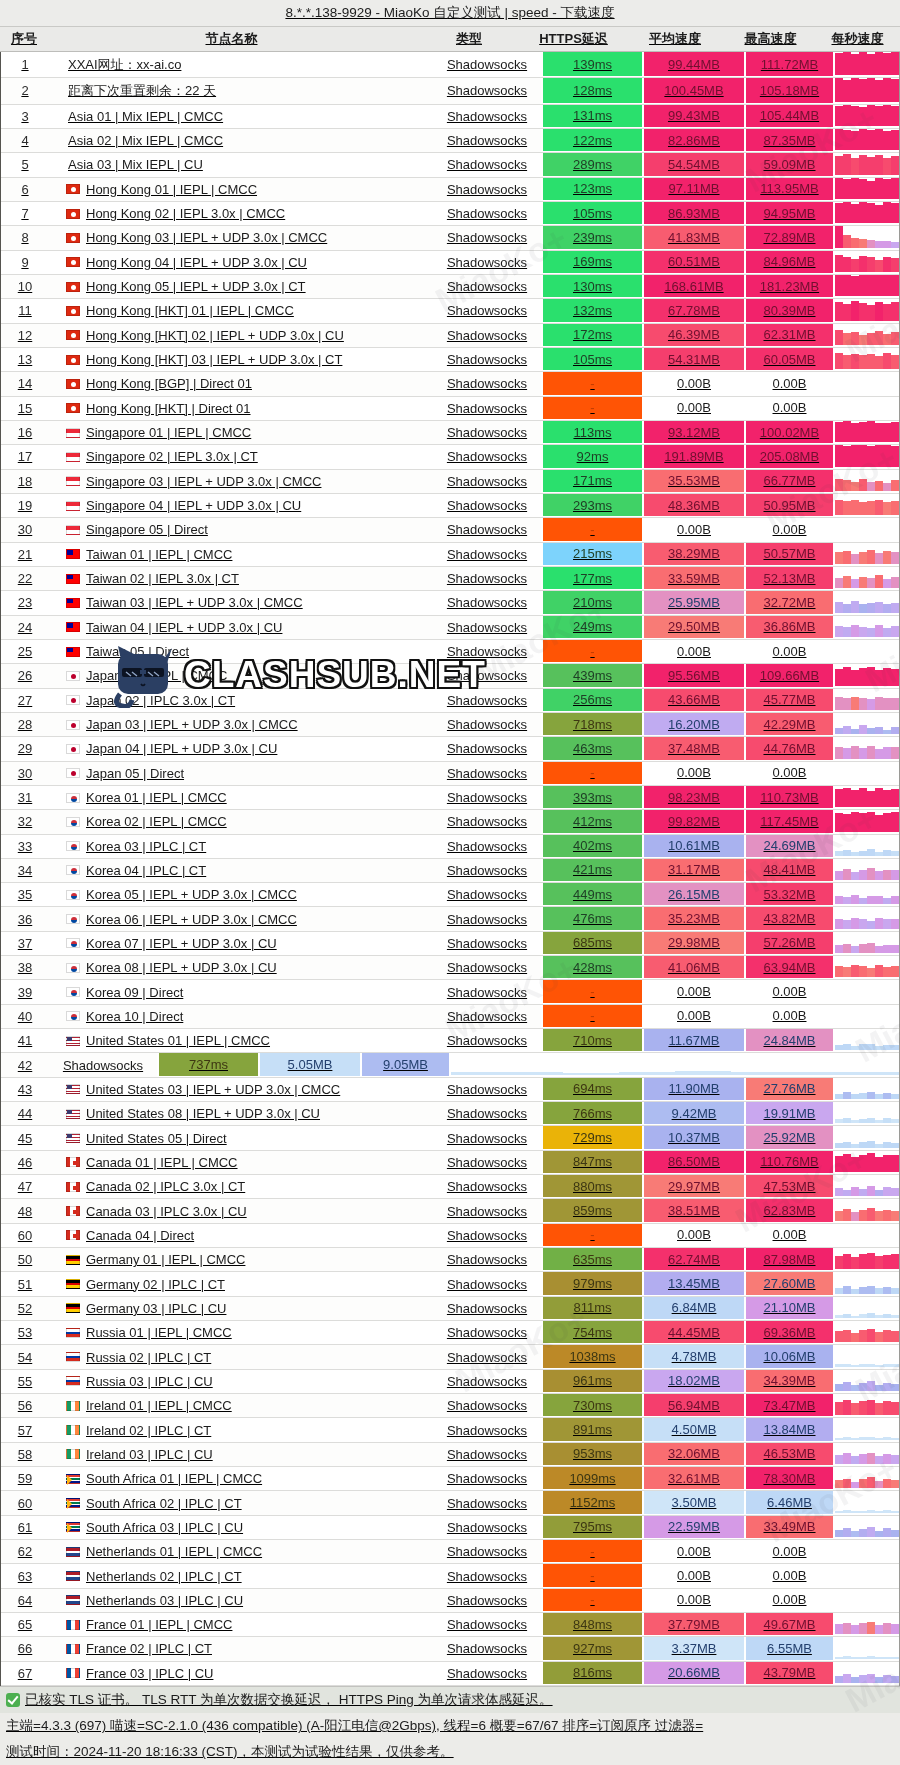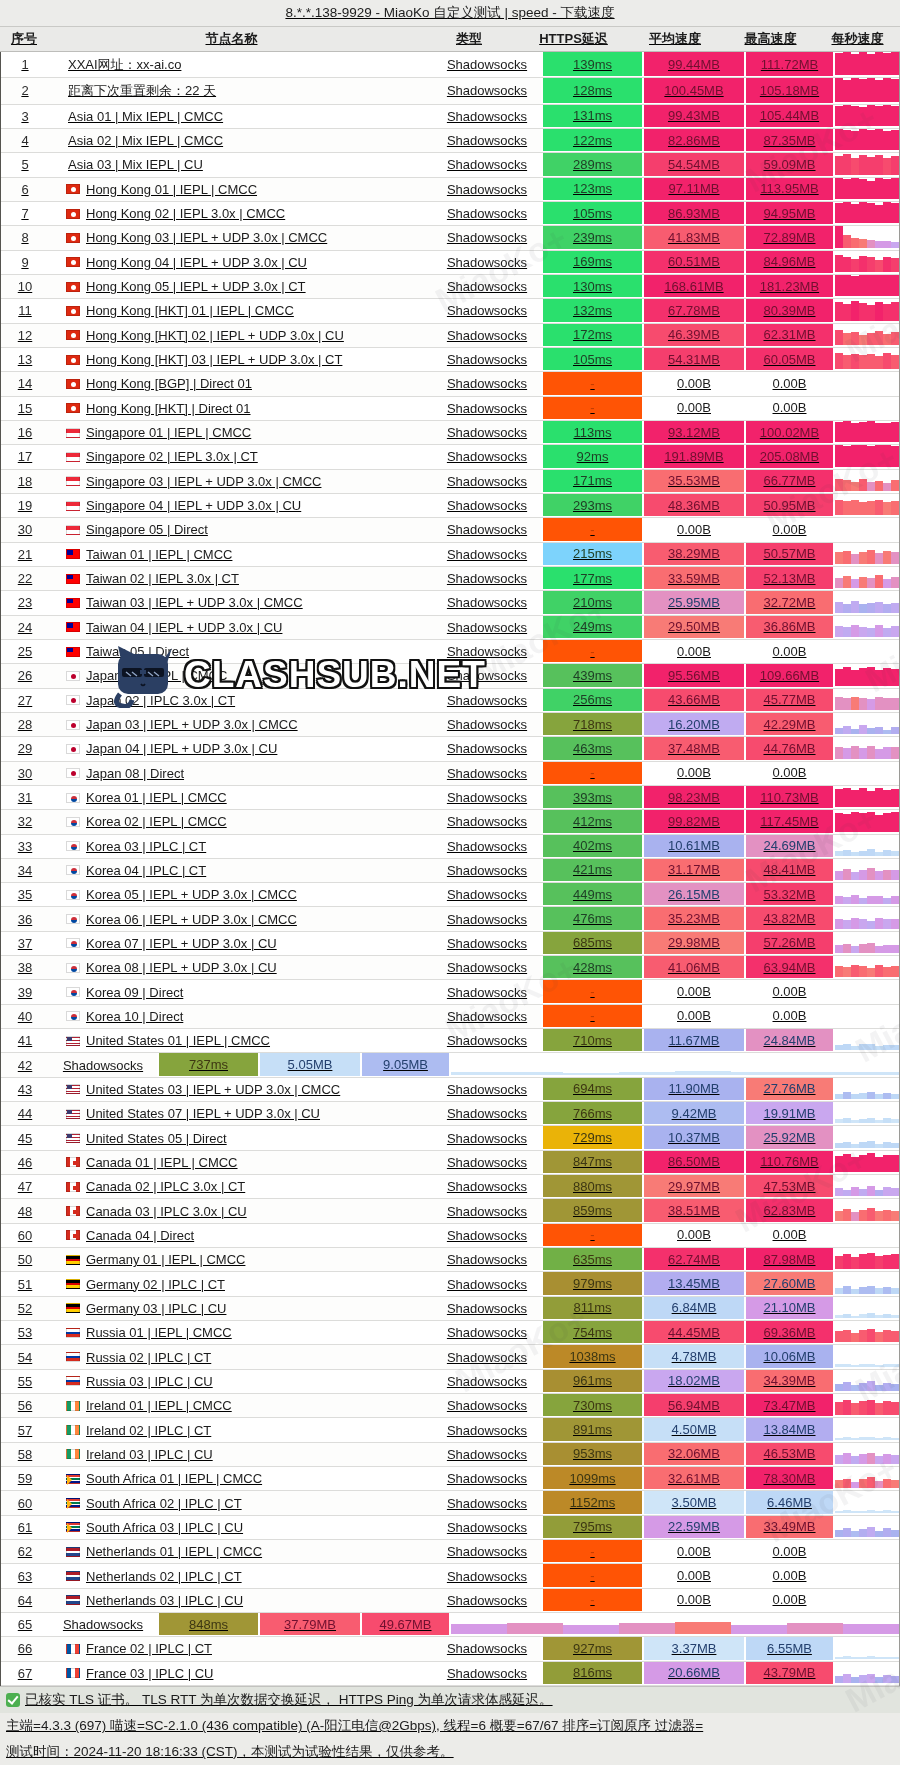--- a/index.html
+++ b/index.html
@@ -654,21 +654,21 @@
           <div class="seg" style="height: 60%; background: rgb(227, 145, 194);"></div>
           <div class="seg" style="height: 45%; background: rgb(213, 154, 230);"></div>
           <div class="seg" style="height: 52%; background: rgb(213, 154, 230);"></div>
           <div class="seg" style="height: 56%; background: rgb(227, 145, 194);"></div>
         </div>
       </div>
       <div class="row">
         <div class="cell num c-num">30</div>
         <div class="cell name c-name">
           <span class="flag f-jp"></span>
-          <span>Japan 08 | Direct</span>
+          <span>Japan 05 | Direct</span>
         </div>
         <div class="cell type c-type">Shadowsocks</div>
         <div class="cell pill c-lat" style="background: rgb(255, 84, 5); color: rgba(110, 30, 0, 0.45);">-</div>
         <div class="cell pill c-avg" style="background: rgb(255, 255, 255); color: rgb(28, 28, 28);">0.00B</div>
         <div class="cell pill c-max" style="background: rgb(255, 255, 255); color: rgb(28, 28, 28);">0.00B</div>
         <div class="sparkcell c-spark"></div>
       </div>
       <div class="row">
         <div class="cell num c-num">31</div>
         <div class="cell name c-name">
@@ -917,21 +917,21 @@
           <div class="seg" style="height: 34%; background: rgb(173, 188, 241);"></div>
           <div class="seg" style="height: 24%; background: rgb(190, 216, 246);"></div>
           <div class="seg" style="height: 30%; background: rgb(173, 188, 241);"></div>
           <div class="seg" style="height: 26%; background: rgb(190, 216, 246);"></div>
         </div>
       </div>
       <div class="row">
         <div class="cell num c-num">44</div>
         <div class="cell name c-name">
           <span class="flag f-us"></span>
-          <span>United States 07 | IEPL + UDP 3.0x | CU</span>
+          <span>United States 08 | IEPL + UDP 3.0x | CU</span>
         </div>
         <div class="cell type c-type">Shadowsocks</div>
         <div class="cell pill c-lat" style="background: rgb(134, 164, 61); color: rgb(61, 55, 18);">766ms</div>
         <div class="cell pill c-avg" style="background: rgb(173, 188, 241); color: rgb(36, 64, 110);">9.42MB</div>
         <div class="cell pill c-max" style="background: rgb(201, 167, 239); color: rgb(36, 64, 110);">19.91MB</div>
         <div class="sparkcell c-spark">
           <div class="seg" style="height: 20%; background: rgb(207, 229, 248);"></div>
           <div class="seg" style="height: 25%; background: rgb(198, 223, 247);"></div>
           <div class="seg" style="height: 16%; background: rgb(207, 229, 248);"></div>
           <div class="seg" style="height: 22%; background: rgb(198, 223, 247);"></div>
@@ -1320,20 +1320,24 @@
           <span>Netherlands 03 | IPLC | CU</span>
         </div>
         <div class="cell type c-type">Shadowsocks</div>
         <div class="cell pill c-lat" style="background: rgb(255, 84, 5); color: rgba(110, 30, 0, 0.45);">-</div>
         <div class="cell pill c-avg" style="background: rgb(255, 255, 255); color: rgb(28, 28, 28);">0.00B</div>
         <div class="cell pill c-max" style="background: rgb(255, 255, 255); color: rgb(28, 28, 28);">0.00B</div>
         <div class="sparkcell c-spark"></div>
       </div>
       <div class="row">
         <div class="cell num c-num">65</div>
+        <div class="cell name c-name">
+          <span class="flag f-fr"></span>
+          <span>France 01 | IEPL | CMCC</span>
+        </div>
         <div class="cell type c-type">Shadowsocks</div>
         <div class="cell pill c-lat" style="background: rgb(160, 150, 54); color: rgb(61, 55, 18);">848ms</div>
         <div class="cell pill c-avg" style="background: rgb(248, 92, 112); color: rgb(112, 16, 47); text-align: center;">37.79MB</div>
         <div class="cell pill c-max" style="background: rgb(247, 75, 110); color: rgb(112, 16, 47);">49.67MB</div>
         <div class="sparkcell c-spark">
           <div class="seg" style="height: 48%; background: rgb(213, 154, 230);"></div>
           <div class="seg" style="height: 55%; background: rgb(227, 145, 194);"></div>
           <div class="seg" style="height: 42%; background: rgb(213, 154, 230);"></div>
           <div class="seg" style="height: 52%; background: rgb(227, 145, 194);"></div>
           <div class="seg" style="height: 58%; background: rgb(248, 123, 118);"></div>

